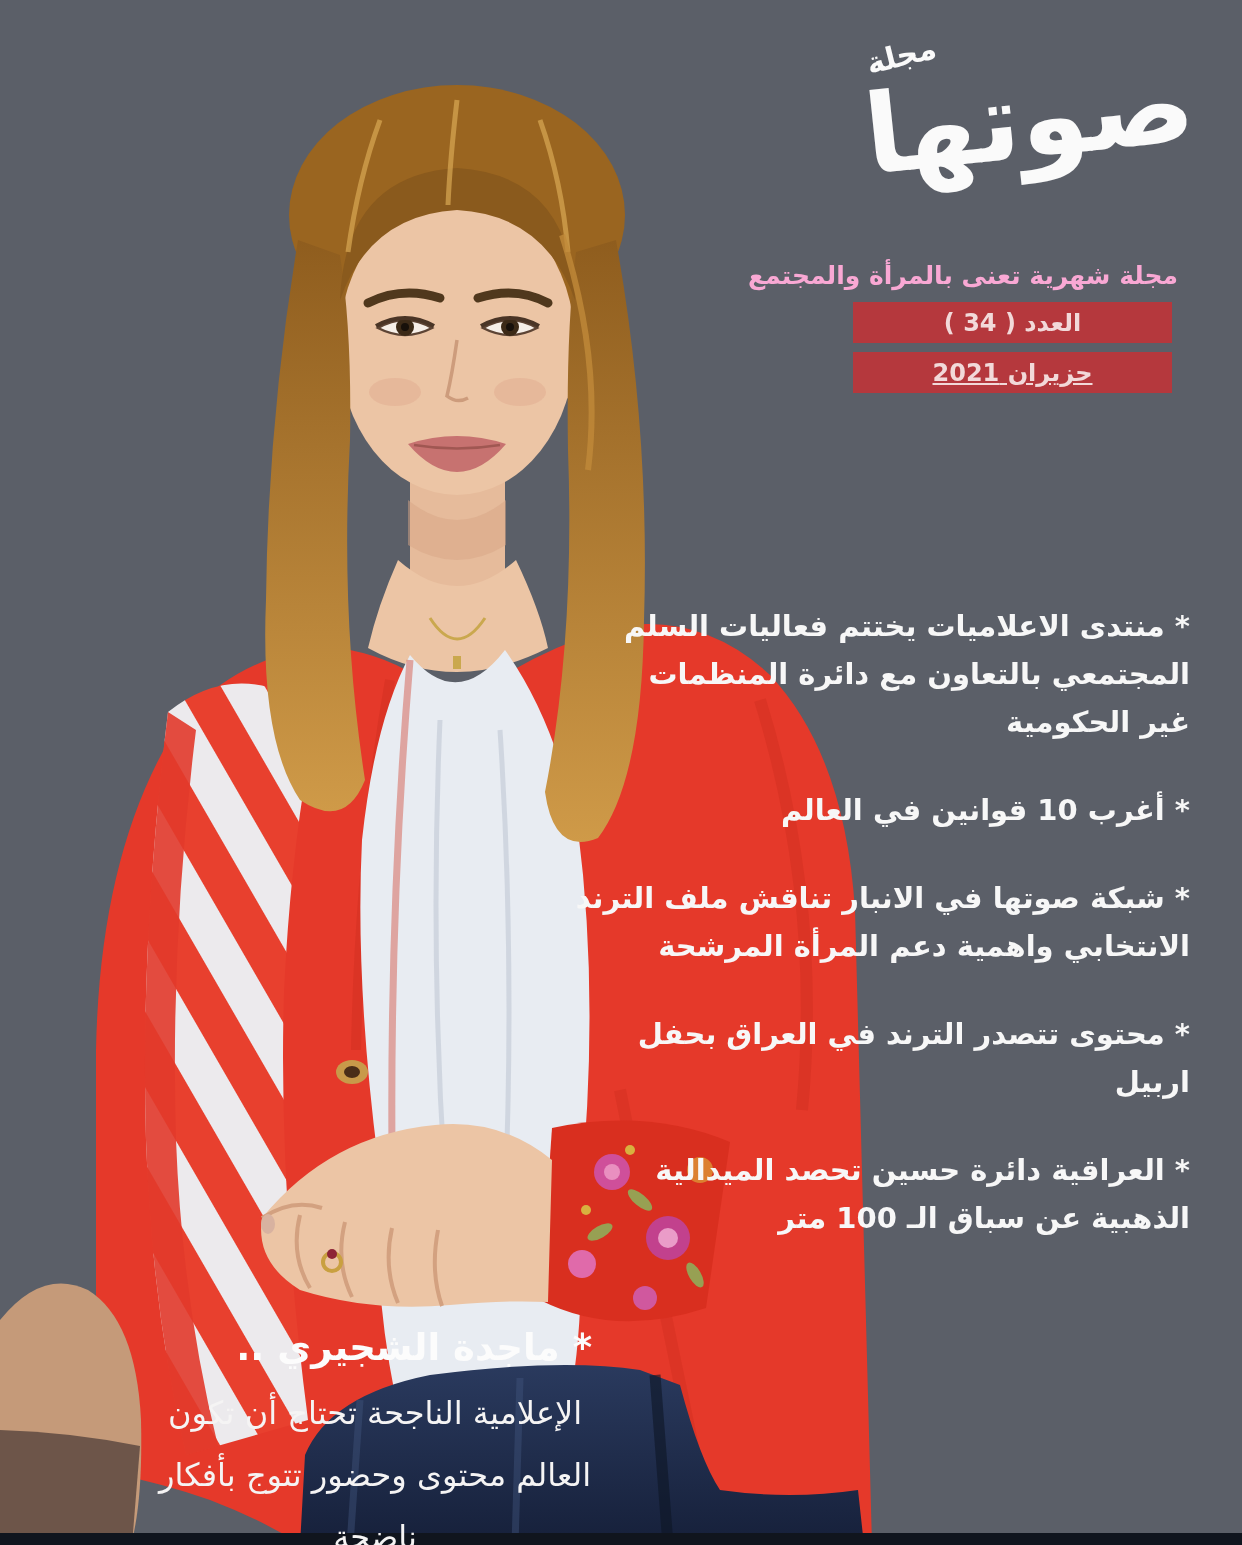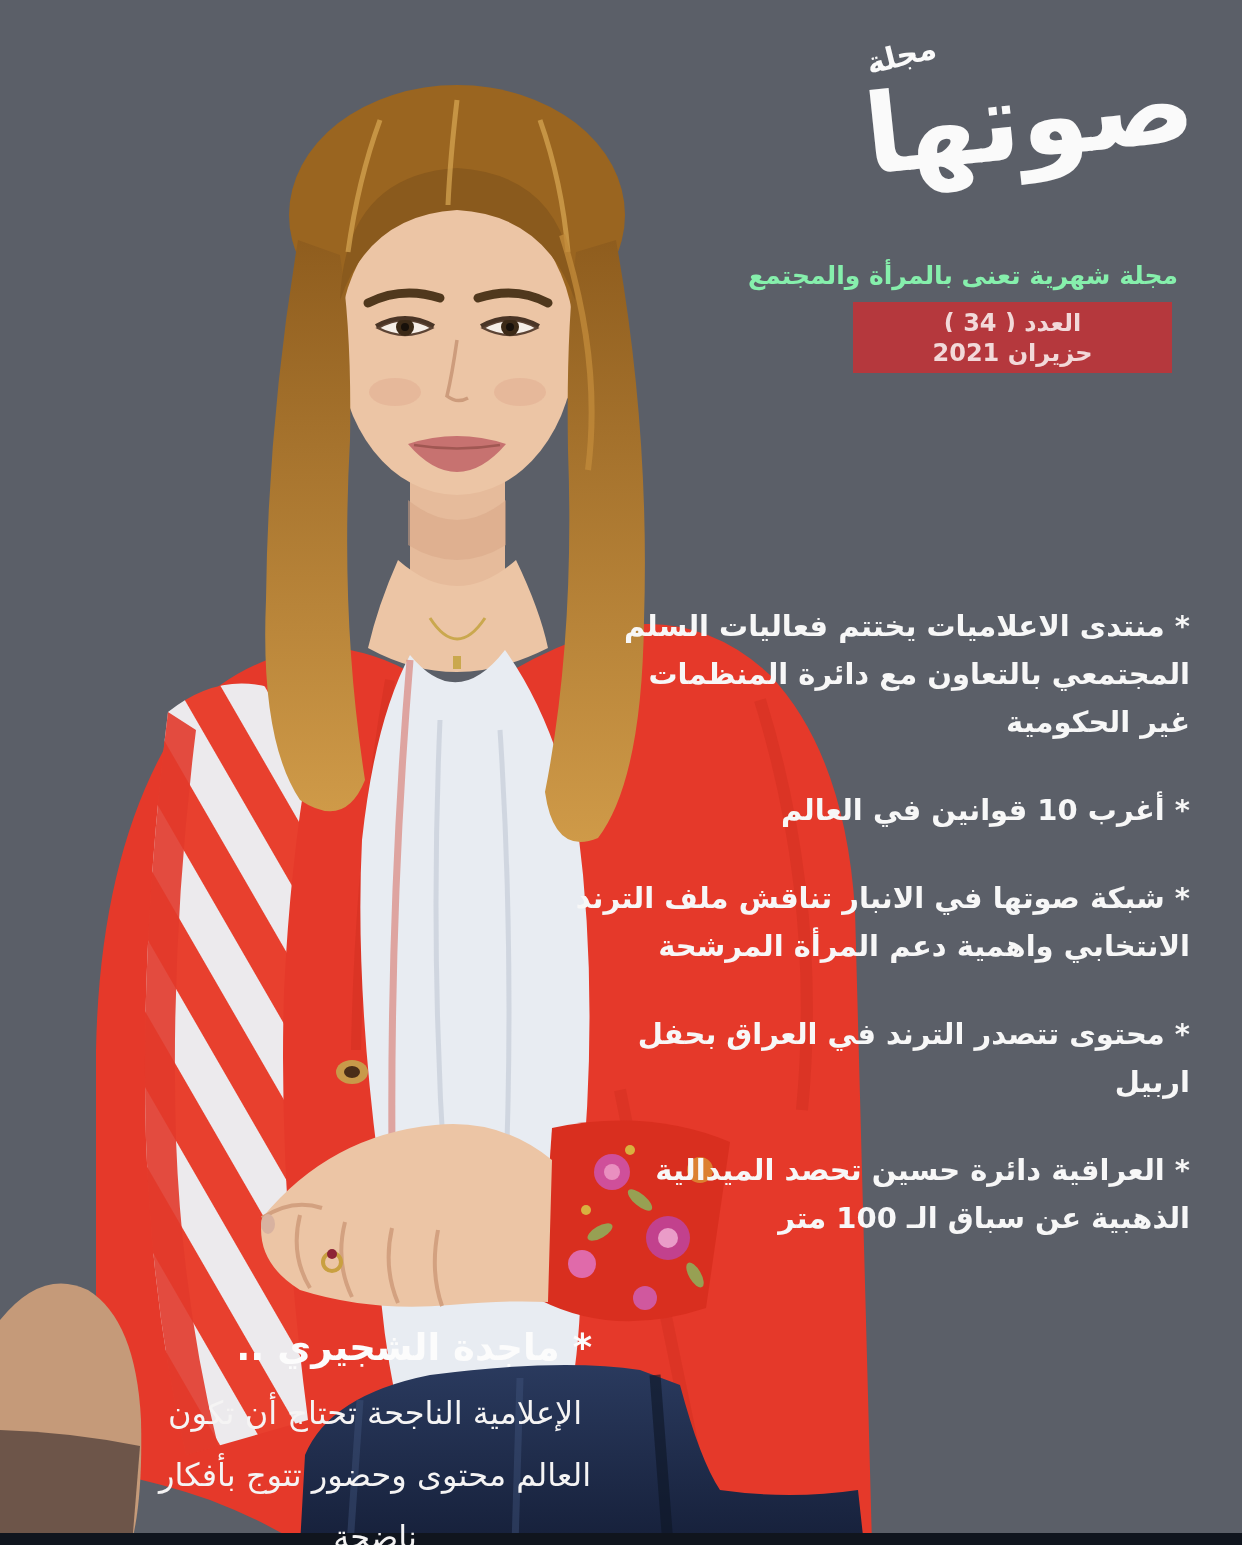--- a/index.html
+++ b/index.html
@@ -23,32 +23,32 @@
   .logo-small{
     position:absolute;top:30px;left:18px;
     font-size:30px;font-weight:bold;
     transform:rotate(-14deg);
     direction:rtl;
   }
 
   .tagline{
     position:absolute;top:261px;right:64px;
     direction:rtl;text-align:right;
-    font-size:25px;font-weight:bold;color:#86efac;
+    font-size:25px;font-weight:bold;color:#f9a8d4;
     white-space:nowrap;
   }
 
   .badge{
     position:absolute;right:70px;width:319px;height:41px;
     background:#b5383d;color:#f2d9d9;
     display:flex;align-items:center;justify-content:center;
     direction:rtl;font-size:24px;font-weight:bold;
   }
   .badge-issue{top:302px;}
-  .badge-date{top:332px;}
+  .badge-date{top:352px;text-decoration:underline;}
 
   .headlines{
     position:absolute;top:602px;right:52px;width:620px;
     direction:rtl;
     color:#f7f7f7;font-size:29px;font-weight:bold;line-height:48px;
   }
   .headline{margin-bottom:40px;}
 
   .feature-title{
     position:absolute;top:1326px;right:650px;

